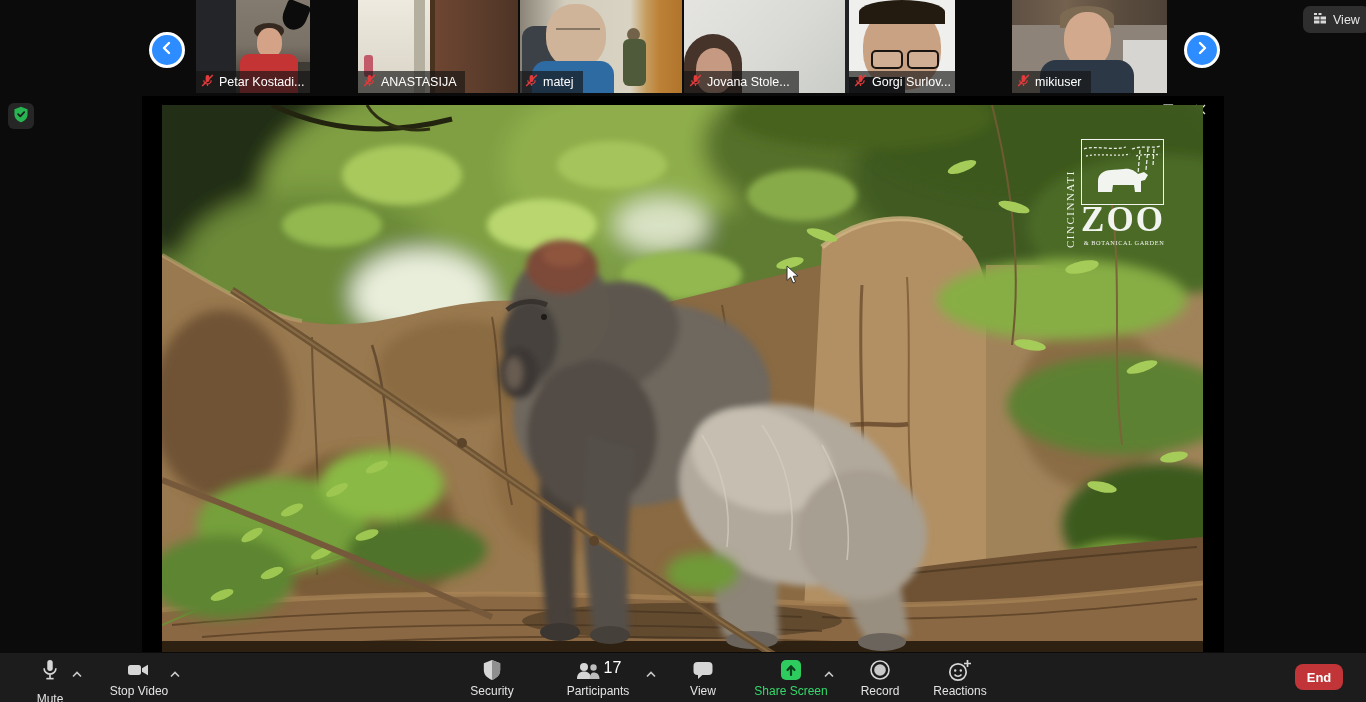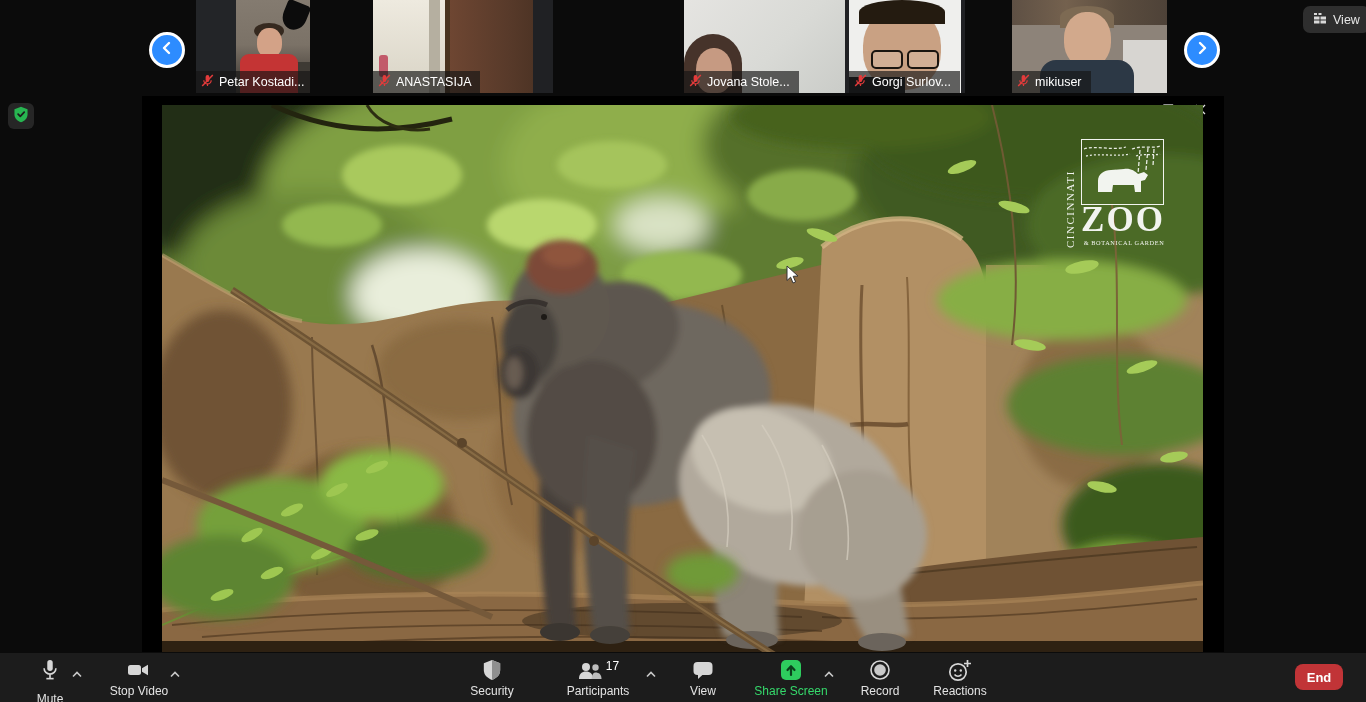--- a/index.html
+++ b/index.html
@@ -34,21 +34,21 @@
     font-family:"Liberation Serif","DejaVu Serif",serif;font-weight:bold;font-size:35px;letter-spacing:2px;line-height:1;}
   .zoo-sub{position:absolute;left:17px;top:103px;width:86px;text-align:center;font-size:6.3px;letter-spacing:.6px;
     font-family:"Liberation Serif","DejaVu Serif",serif;}
 
   
   .toolbar{position:absolute;left:0;top:653px;width:1366px;height:49px;background:#1c1c1c;}
   .tb-item{position:absolute;top:6px;width:90px;display:flex;flex-direction:column;align-items:center;color:#e3e3e3;cursor:pointer;}
   .tb-item .lbl{margin-top:3px;font-size:12px;}
   .tb-icon{height:22px;display:flex;align-items:center;justify-content:center;}
   .chev{position:absolute;top:11px;cursor:pointer;}
-  .p-count{font-size:12px;color:#fff;margin:0 0 8px 3px;}
+  .p-count{font-size:16px;color:#fff;margin:0 0 8px 3px;}
   .end-btn{position:absolute;left:1295px;top:11px;width:48px;height:26px;background:#c13437;border-radius:8px;
     color:#fff;font-size:13px;font-weight:bold;display:flex;align-items:center;justify-content:center;cursor:pointer;}
   .green-lbl{color:#35d96b !important;}
 </style>
 </head>
 <body>
 
 <div id="stage">
 
   <div class="abs" style="left:0;top:0;width:1366px;height:93px;">
@@ -73,54 +73,72 @@
         <span><svg width="13" height="13" viewBox="0 0 13 13">
               <rect x="4.6" y="1" width="3.8" height="7" rx="1.9" fill="#e23b3b"></rect>
               <path d="M2.8 6.2a3.7 3.7 0 0 0 7.4 0" fill="none" stroke="#e23b3b" stroke-width="1.2"></path>
               <line x1="6.5" y1="10" x2="6.5" y2="12" stroke="#e23b3b" stroke-width="1.2"></line>
               <line x1="1.2" y1="12" x2="11.8" y2="1" stroke="#e23b3b" stroke-width="1.5"></line>
             </svg></span>
         <span>Petar Kostadi...</span>
       </div>
     </div>
 
-    <div class="thumb" style="left:358px;width:180px;margin-left:15px;">
+    <div class="thumb" style="left:358px;width:160px;">
       <div class="part" style="left:0;top:0;width:74px;height:93px;background:linear-gradient(180deg,#eeeadf,#d8d3c5);"></div>
       <div class="part" style="left:56px;top:0;width:11px;height:93px;background:#b5afa0;"></div>
       <div class="part" style="left:72px;top:0;width:5px;height:93px;background:#49331f;"></div>
       <div class="part" style="left:77px;top:0;width:83px;height:93px;background:linear-gradient(90deg,#6e4632,#583a2a 70%,#4e3425);"></div>
       <div class="part" style="left:6px;bottom:16px;width:9px;height:22px;border-radius:3px;background:#c25a6a;"></div>
       <div class="name-tag">
         <span><svg width="13" height="13" viewBox="0 0 13 13">
               <rect x="4.6" y="1" width="3.8" height="7" rx="1.9" fill="#e23b3b"></rect>
               <path d="M2.8 6.2a3.7 3.7 0 0 0 7.4 0" fill="none" stroke="#e23b3b" stroke-width="1.2"></path>
               <line x1="6.5" y1="10" x2="6.5" y2="12" stroke="#e23b3b" stroke-width="1.2"></line>
               <line x1="1.2" y1="12" x2="11.8" y2="1" stroke="#e23b3b" stroke-width="1.5"></line>
             </svg></span>
         <span>ANASTASIJA</span>
       </div>
     </div>
 
+    <div class="thumb" style="left:520px;width:162px;">
+      <div class="part" style="left:0;top:0;width:162px;height:93px;background:linear-gradient(90deg,#8a8478 0%,#d3cdbe 28%,#d9d3c3 68%,#c49c5e 78%,#bd8136 86%,#b0742c 100%);"></div>
+      <div class="part" style="left:2px;top:26px;width:62px;height:67px;border-radius:12px 12px 0 0;background:#3c4148;"></div>
+      <div class="part" style="left:26px;top:4px;width:60px;height:64px;border-radius:46%;background:#cfb49a;"></div>
+      <div class="part" style="left:36px;top:28px;width:44px;height:9px;border-top:2px solid #6f6150;opacity:.75;"></div>
+      <div class="part" style="left:12px;top:61px;width:82px;height:32px;border-radius:14px 14px 0 0;background:#2f6ba3;"></div>
+      <div class="part" style="right:42px;top:28px;width:13px;height:13px;border-radius:50%;background:#73624a;"></div>
+      <div class="part" style="right:36px;top:39px;width:23px;height:47px;border-radius:6px;background:#4e5a3a;"></div>
+      <div class="name-tag">
+        <span><svg width="13" height="13" viewBox="0 0 13 13">
+              <rect x="4.6" y="1" width="3.8" height="7" rx="1.9" fill="#e23b3b"></rect>
+              <path d="M2.8 6.2a3.7 3.7 0 0 0 7.4 0" fill="none" stroke="#e23b3b" stroke-width="1.2"></path>
+              <line x1="6.5" y1="10" x2="6.5" y2="12" stroke="#e23b3b" stroke-width="1.2"></line>
+              <line x1="1.2" y1="12" x2="11.8" y2="1" stroke="#e23b3b" stroke-width="1.5"></line>
+            </svg></span>
+        <span>matej</span>
+      </div>
+    </div>
 
     <div class="thumb" style="left:684px;width:177px;">
       <div class="part" style="left:0;top:0;width:161px;height:93px;background:linear-gradient(135deg,#e5e4e1 0%,#d9dad6 55%,#caccc8 100%);"></div>
       <div class="part" style="left:0px;top:34px;width:58px;height:59px;border-radius:50% 50% 0 0;background:#46332a;"></div>
       <div class="part" style="left:12px;top:48px;width:36px;height:45px;border-radius:48% 48% 40% 40%;background:#c69a82;"></div>
       <div class="name-tag">
         <span><svg width="13" height="13" viewBox="0 0 13 13">
               <rect x="4.6" y="1" width="3.8" height="7" rx="1.9" fill="#e23b3b"></rect>
               <path d="M2.8 6.2a3.7 3.7 0 0 0 7.4 0" fill="none" stroke="#e23b3b" stroke-width="1.2"></path>
               <line x1="6.5" y1="10" x2="6.5" y2="12" stroke="#e23b3b" stroke-width="1.2"></line>
               <line x1="1.2" y1="12" x2="11.8" y2="1" stroke="#e23b3b" stroke-width="1.5"></line>
             </svg></span>
         <span>Jovana Stole...</span>
       </div>
     </div>
 
-    <div class="thumb" style="left:849px;width:116px;">
+    <div class="thumb" style="left:849px;width:106px;">
       <div class="part" style="left:0;top:0;width:112px;height:93px;background:#efefed;"></div>
       <div class="part" style="left:14px;top:8px;width:78px;height:82px;border-radius:46%;background:#c9a183;"></div>
       <div class="part" style="left:10px;top:0px;width:86px;height:24px;border-radius:50% 50% 0 0;background:#241b10;"></div>
       <div class="part" style="left:22px;top:50px;width:28px;height:15px;border:2.5px solid #1a1510;border-radius:5px;background:rgba(255,255,255,.15);"></div>
       <div class="part" style="left:58px;top:50px;width:28px;height:15px;border:2.5px solid #1a1510;border-radius:5px;background:rgba(255,255,255,.15);"></div>
       <div class="part" style="left:0;bottom:0;width:56px;height:16px;background:#17191d;"></div>
       <div class="name-tag">
         <span><svg width="13" height="13" viewBox="0 0 13 13">
               <rect x="4.6" y="1" width="3.8" height="7" rx="1.9" fill="#e23b3b"></rect>
               <path d="M2.8 6.2a3.7 3.7 0 0 0 7.4 0" fill="none" stroke="#e23b3b" stroke-width="1.2"></path>

